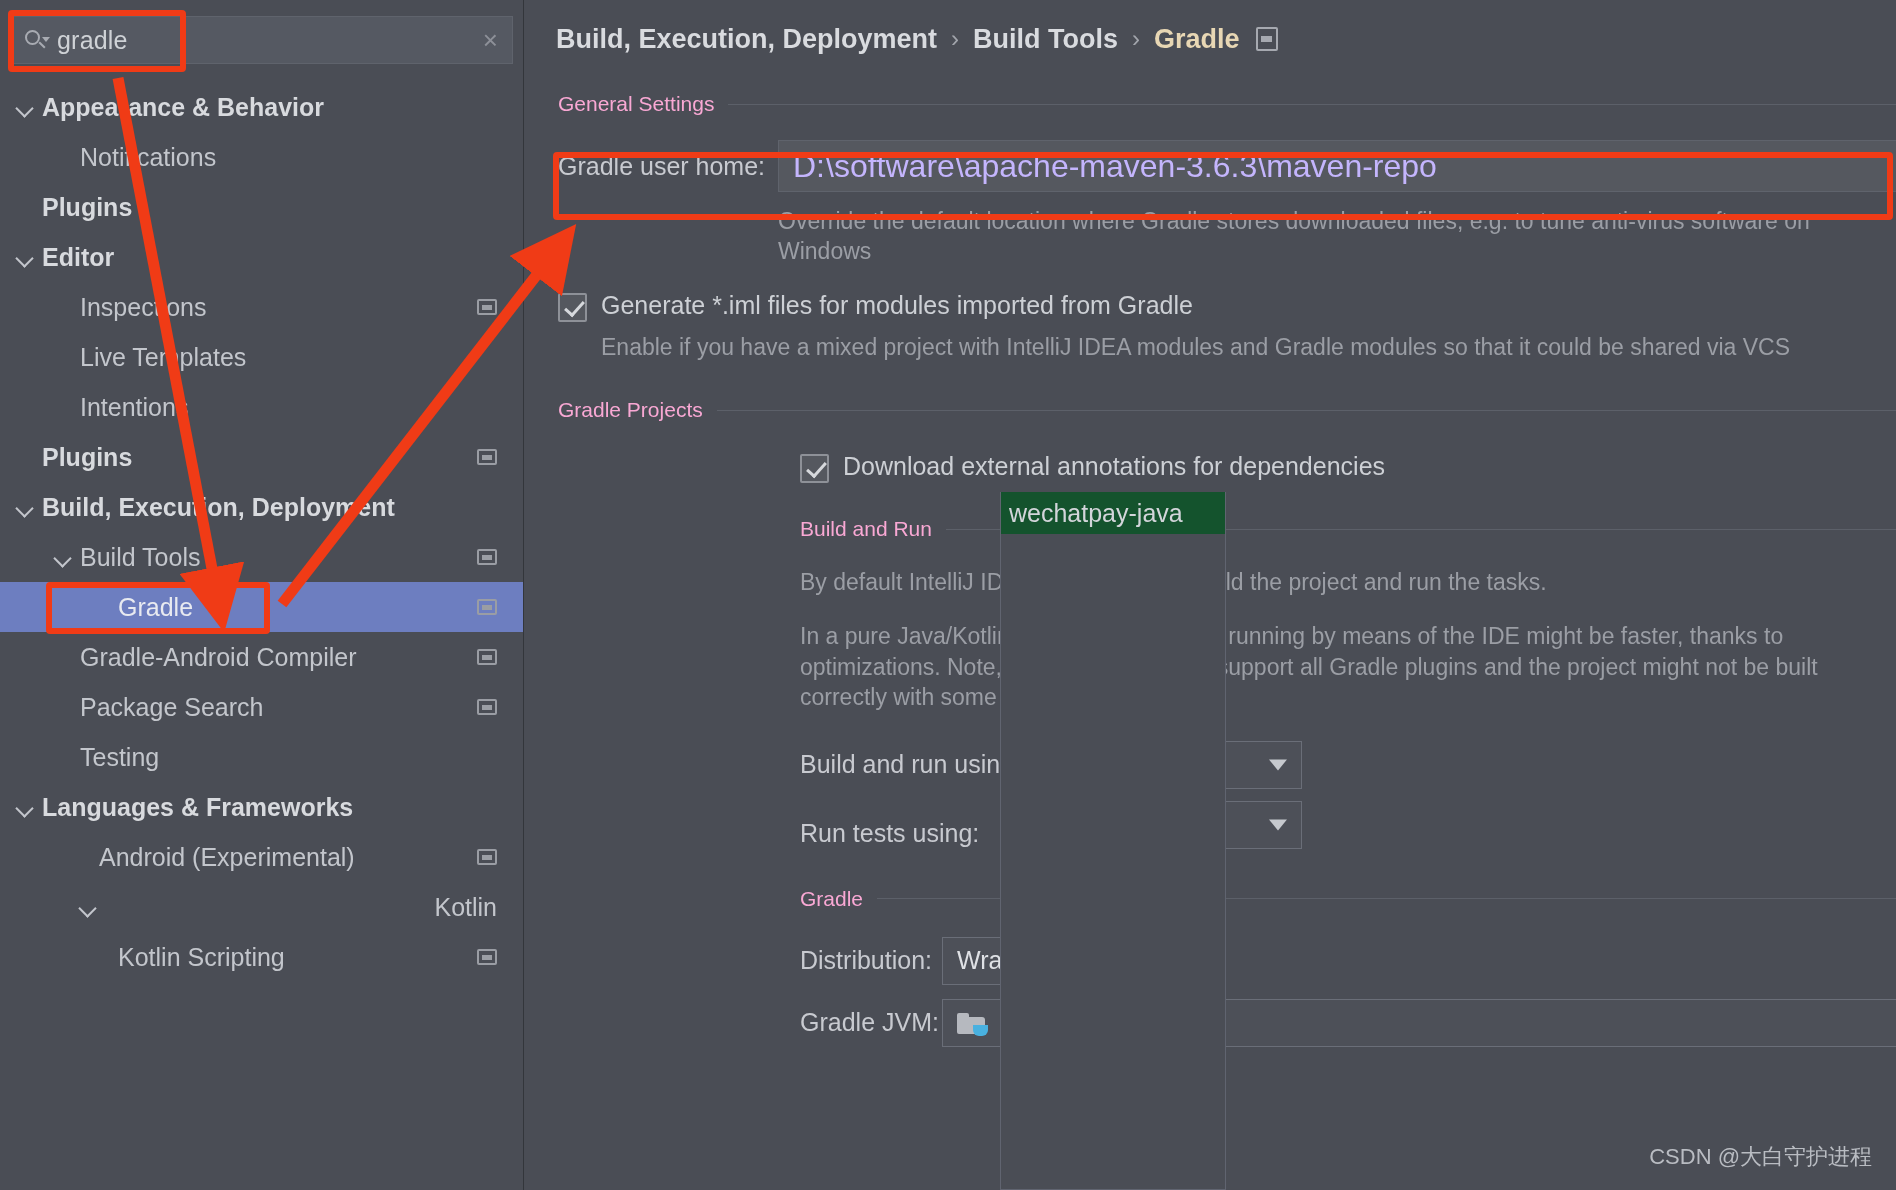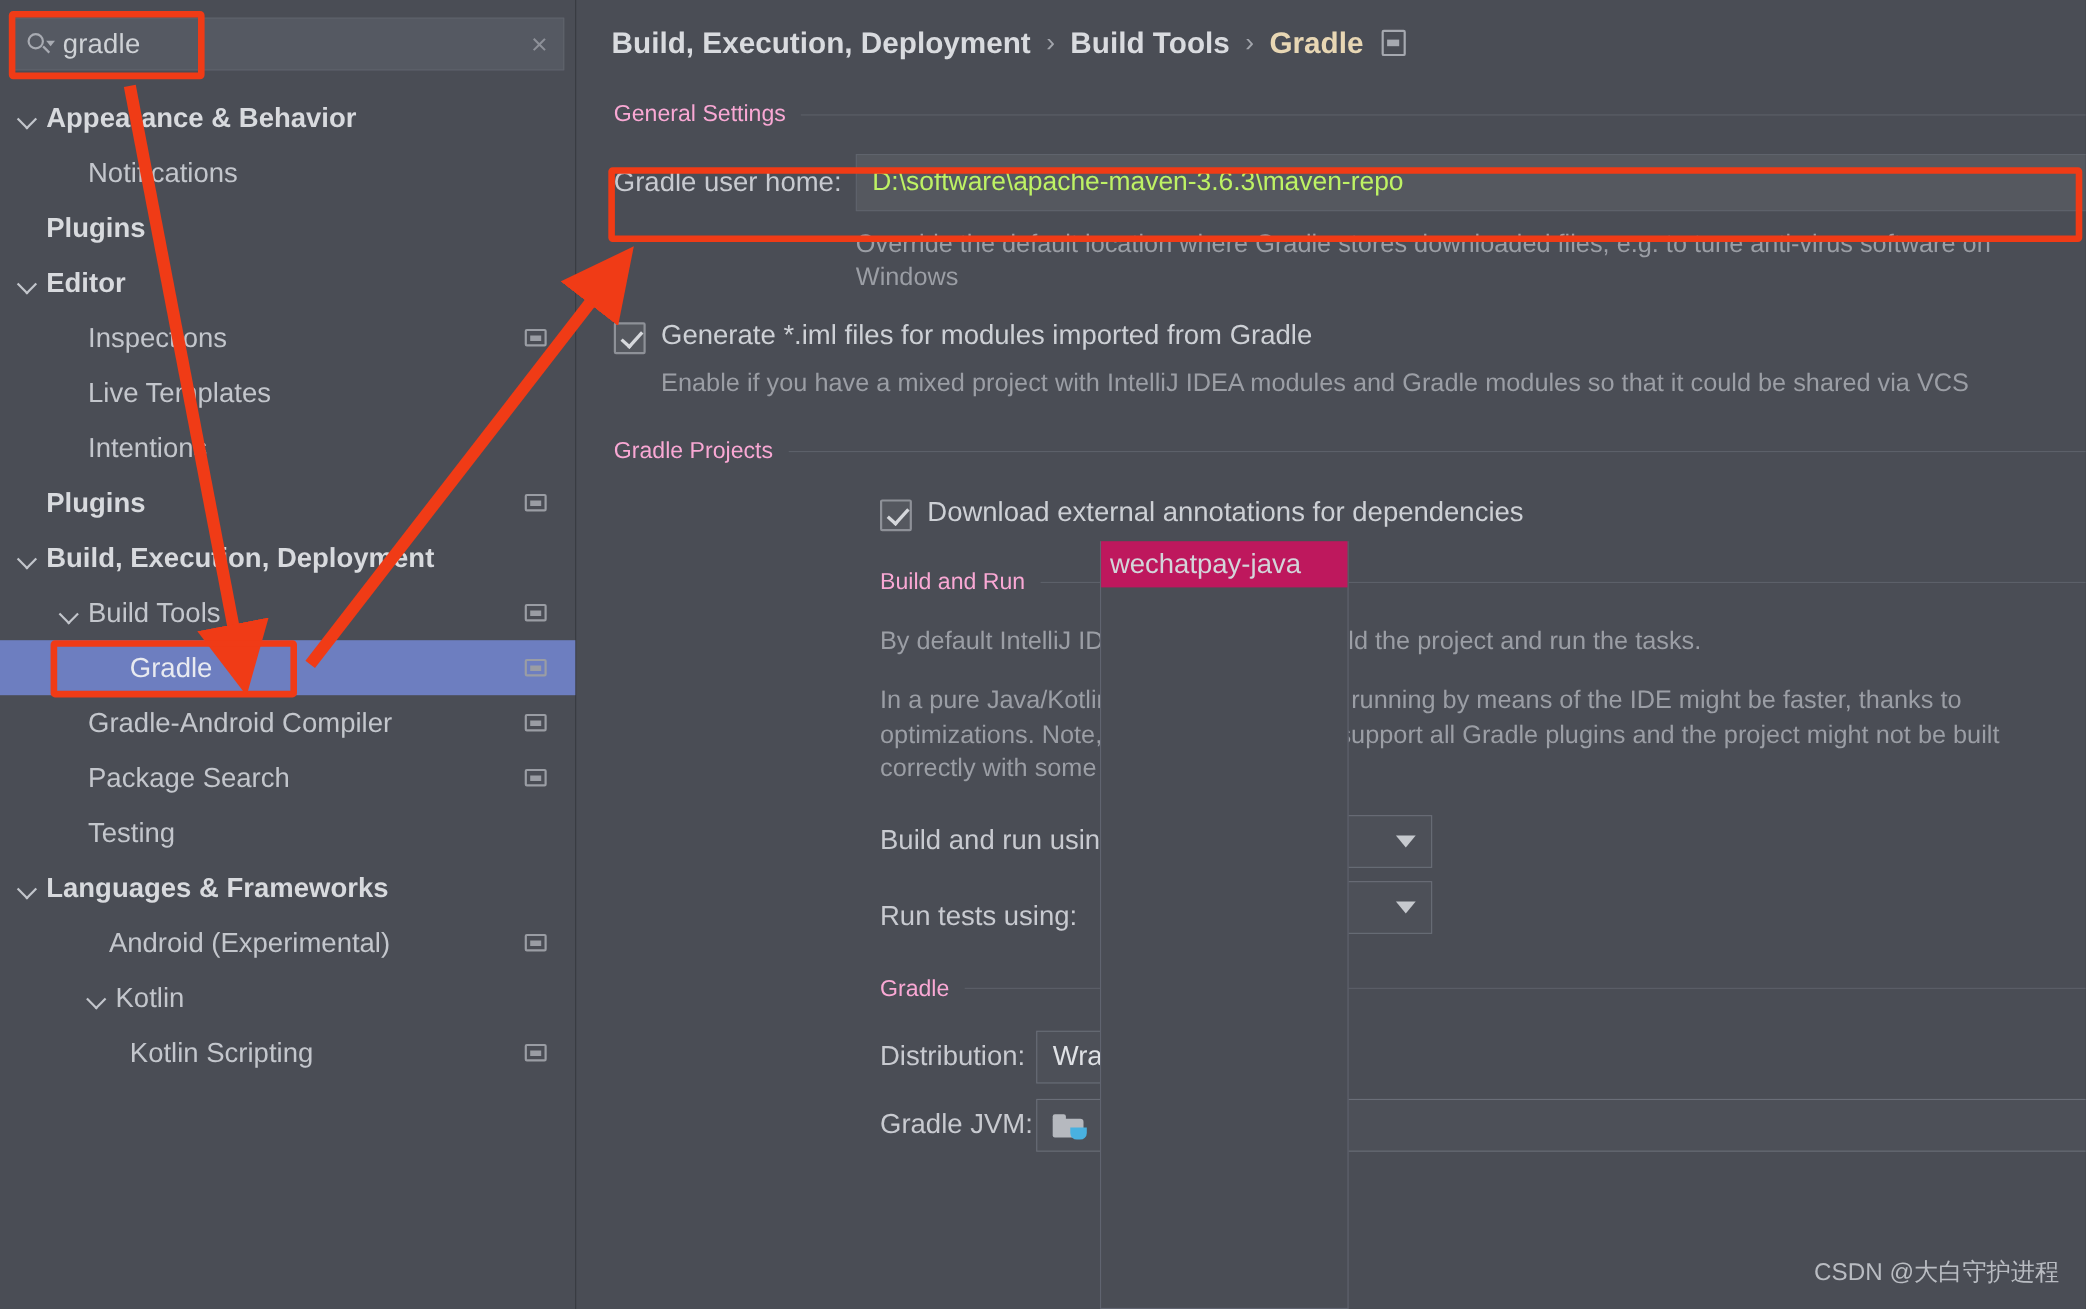--- a/index.html
+++ b/index.html
@@ -193,22 +193,22 @@
   .textfield {
     position: relative;
     background: #55585f;
     border: 1px solid #5f636c;
     height: 52px;
     display: flex;
     align-items: center;
     padding: 0 52px 0 14px;
   }
   .textfield .ph {
-    font-size: 24px;
-    color: #bef264;
+    font-size: 32px;
+    color: #c4b5fd;
     white-space: nowrap;
   }
 
   .help {
     font-size: 23px;
     color: #9b9ea5;
     line-height: 1.32;
   }
 
   .cb-row {
@@ -252,21 +252,21 @@
   }
   .proj-item {
     height: 42px;
     display: flex;
     align-items: center;
     padding-left: 8px;
     font-size: 25px;
     color: #d3d5da;
     cursor: default;
   }
-  .proj-item.selected { background: #be185d; }
+  .proj-item.selected { background: #14532d; }
 
   .combo {
     background: #4d5058;
     border: 1px solid #6a6e78;
     height: 48px;
     display: flex;
     align-items: center;
     padding: 0 14px;
     position: relative;
     cursor: pointer;
@@ -417,21 +417,21 @@
         </div>
         <div class="tree-item bold" style="padding-left: 14px;">
           <span class="chev"></span>
           <span class="tree-label">Languages &amp; Frameworks</span>
         </div>
         <div class="tree-item" style="padding-left: 52px; gap: 19px;">
           <span class="chev empty"></span>
           <span class="tree-label">Android (Experimental)</span>
           <span class="badge-icon"></span>
         </div>
-        <div class="tree-item" style="padding-left: 77px;">
+        <div class="tree-item" style="padding-left: 77px; justify-content: space-between;">
           <span class="chev"></span>
           <span class="tree-label">Kotlin</span>
         </div>
         <div class="tree-item" style="padding-left: 90px;">
           <span class="chev empty"></span>
           <span class="tree-label">Kotlin Scripting</span>
           <span class="badge-icon"></span>
         </div>
       </div>
   </div>

